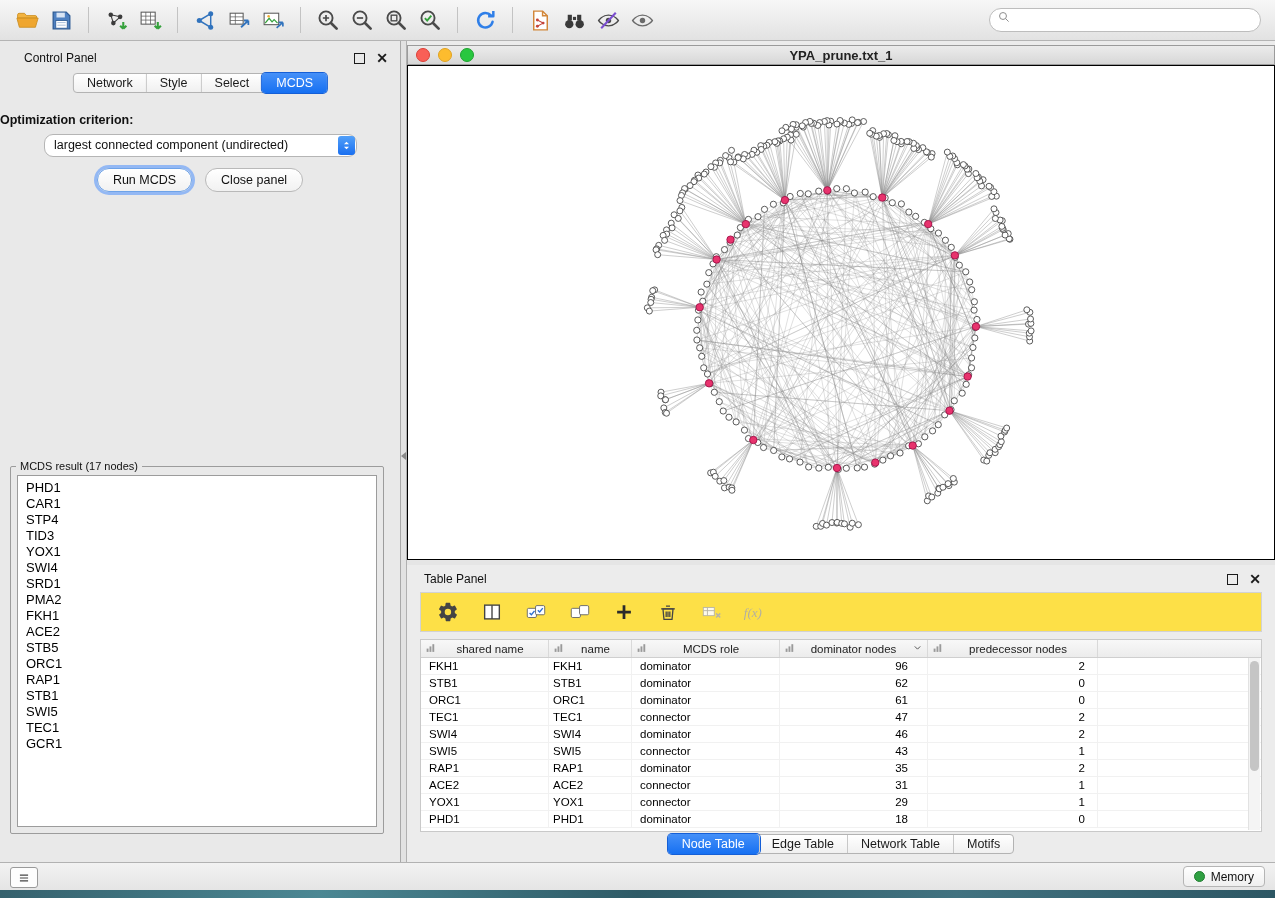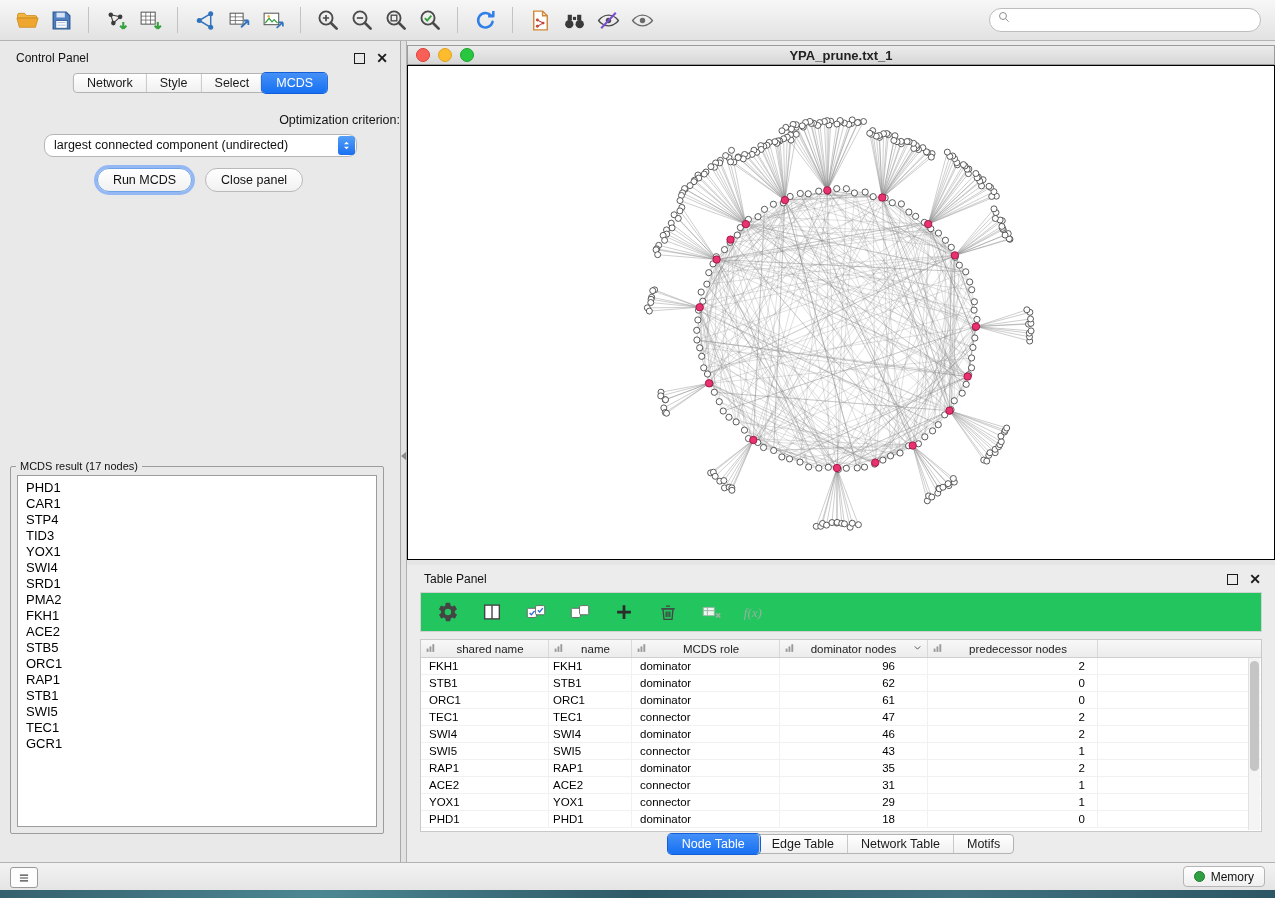--- a/index.html
+++ b/index.html
@@ -14,32 +14,32 @@
   .tbtn svg{width:25px;height:25px;}
   .tsep{width:1px;height:26px;background:#c3c3c3;margin:0 10px;}
   .search-wrap{position:absolute;right:14px;top:8px;width:272px;height:24px;background:#fff;
                border:1px solid #bdbdbd;border-radius:13px;display:flex;align-items:center;
                padding-left:7px;box-sizing:border-box;}
   .search-wrap svg{width:16px;height:16px;flex:0 0 auto;}
   .search-input{border:none;outline:none;flex:1;height:20px;font-size:12px;background:transparent;}
   
   .control-panel{position:absolute;left:0;top:41px;width:401px;height:821px;background:#e9e9e9;
                  border-right:1px solid #a8a8a8;box-sizing:border-box;}
-  .cp-header{height:26px;display:flex;align-items:center;padding:4px 12px 0 16px;}
+  .cp-header{height:26px;display:flex;align-items:center;padding:4px 12px 0 16px;margin-left:8px;}
   .panel-title{font-size:12px;flex:1;}
   .panel-btns{display:flex;gap:11px;align-items:center;}
   .float-icon{width:9px;height:9px;border:1.5px solid #1a1a1a;display:inline-block;}
   .close-icon{font-size:14px;font-weight:bold;line-height:1;color:#1a1a1a;}
   .seg{display:inline-flex;background:linear-gradient(#ffffff,#f0f0f0);border:1px solid #b3b3b3;border-radius:4px;}
   .seg .tab{padding:2px 13px;font-size:12.5px;color:#1a1a1a;border-right:1px solid #c8c8c8;white-space:nowrap;}
   .seg .tab:last-child{border-right:none;}
   .seg .tab.active{background:linear-gradient(#4590f8,#1670f2);color:#fff;border-radius:4px;
                    margin:-1px;padding:3px 14px;box-shadow:0 0 0 1px #155fd6;}
   .cp-tabs{position:absolute;left:50%;transform:translateX(-50%);top:32px;justify-content:center;}
-  .opt-label{position:absolute;top:72px;left:0;width:100%;text-align:right;font-size:12.5px;}
+  .opt-label{position:absolute;top:72px;left:0;width:100%;text-align:left;font-size:12.5px;font-weight:bold;}
   .mac-select{position:absolute;top:93px;left:44px;width:313px;height:23px;background:#fff;
               border:1px solid #b5b5b5;border-radius:9px;box-sizing:border-box;
               font-size:12.5px;line-height:21px;padding-left:9px;}
   .mac-select .spin{position:absolute;right:1px;top:1px;bottom:1px;width:17px;border-radius:3px;
               background:linear-gradient(#52a0f9,#1a6ff0);display:flex;align-items:center;justify-content:center;}
   .mac-select .spin svg{width:11px;height:15px;}
   .cp-buttons{position:absolute;top:127px;left:0;width:100%;display:flex;justify-content:center;gap:13px;}
   .btn{background:linear-gradient(#ffffff,#f1f1f1);border:1px solid #b9b9b9;border-radius:12px;
        font-size:12.5px;padding:3px 15px;height:24px;color:#111;}
   .btn.focused{box-shadow:0 0 0 3px rgba(77,144,254,.55);border-color:#6ea3e8;}
@@ -63,21 +63,21 @@
   .tl{width:12px;height:12px;border-radius:50%;margin-left:8px;display:inline-block;flex:0 0 auto;}
   .tl.red{background:#f95f57;border:1px solid #dd3f36;}
   .tl.yellow{background:#fdbc2e;border:1px solid #e0a321;}
   .tl.green{background:#29c73f;border:1px solid #1da32f;}
   .net-title{position:absolute;left:0;right:0;text-align:center;font-size:13px;font-weight:bold;color:#222;}
   .net-view{position:absolute;left:0;top:20px;right:0;bottom:0;background:#fff;border:1px solid #000;box-sizing:border-box;}
   .net-view svg{position:absolute;left:0;top:0;}
   
   .table-panel{position:absolute;left:407px;top:565px;width:868px;height:297px;background:#ececec;}
   .tp-header{height:24px;display:flex;align-items:center;padding:2px 14px 0 17px;}
-  .tp-toolbar{position:absolute;left:13px;right:13px;top:27px;height:40px;background:#22c55e;
+  .tp-toolbar{position:absolute;left:13px;right:13px;top:27px;height:40px;background:#fde047;
               border:1px solid #d2d2d2;display:flex;align-items:center;gap:18px;padding-left:14px;box-sizing:border-box;}
   .tp-toolbar .tbtn{width:26px;height:26px;}
   .tp-toolbar .tbtn svg{width:22px;height:22px;}
   .tp-toolbar .fxw svg{width:30px;height:22px;}
   .node-table{position:absolute;left:13px;right:13px;top:74px;height:193px;background:#fff;
               border:1px solid #c9c9c9;box-sizing:border-box;overflow:hidden;}
   .t-header{display:flex;height:17px;background:linear-gradient(#f8f8f8,#ececec);
             border-bottom:1px solid #cfcfcf;font-size:11.5px;color:#222;}
   .t-cell{display:flex;align-items:center;box-sizing:border-box;padding:0 4px;overflow:hidden;}
   .t-header .t-cell{border-right:1px solid #d9d9d9;}
@@ -88,21 +88,21 @@
   .t-row .t-cell{border-right:1px solid #f1f1f1;}
   .c0{width:128px;flex:0 0 auto;}
   .c1{width:83px;flex:0 0 auto;}
   .c2{width:148px;flex:0 0 auto;}
   .c3{width:148px;flex:0 0 auto;}
   .c4{width:170px;flex:0 0 auto;}
   .fill{flex:1;border-right:none !important;}
   .t-row .c0{padding-left:8px;}
   .t-row .c2{padding-left:8px;text-align:center;}
   .num{justify-content:flex-end;}
-  .t-row .c3{padding-right:32px;}
+  .t-row .c3{padding-right:19px;}
   .t-row .c4{padding-right:12px;}
   .v-scroll{position:absolute;right:1px;top:18px;bottom:1px;width:11px;background:#f4f4f4;border-left:1px solid #e2e2e2;}
   .v-thumb{position:absolute;left:1px;right:1px;top:3px;height:110px;background:#c5c5c5;border-radius:5px;}
   .table-tabs{position:absolute;left:0;width:100%;top:269px;display:flex;justify-content:center;}
   
   .status-bar{position:absolute;left:0;top:862px;width:1275px;height:28px;
               background:linear-gradient(#f2f2f2,#e5e5e5);border-top:1px solid #b2b2b2;box-sizing:border-box;}
   .status-left{position:absolute;left:10px;top:4px;width:26px;height:19px;border:1px solid #9a9a9a;
                border-radius:3px;background:#fdfdfd;display:flex;align-items:center;justify-content:center;}
   .status-left svg{width:14px;height:14px;}

